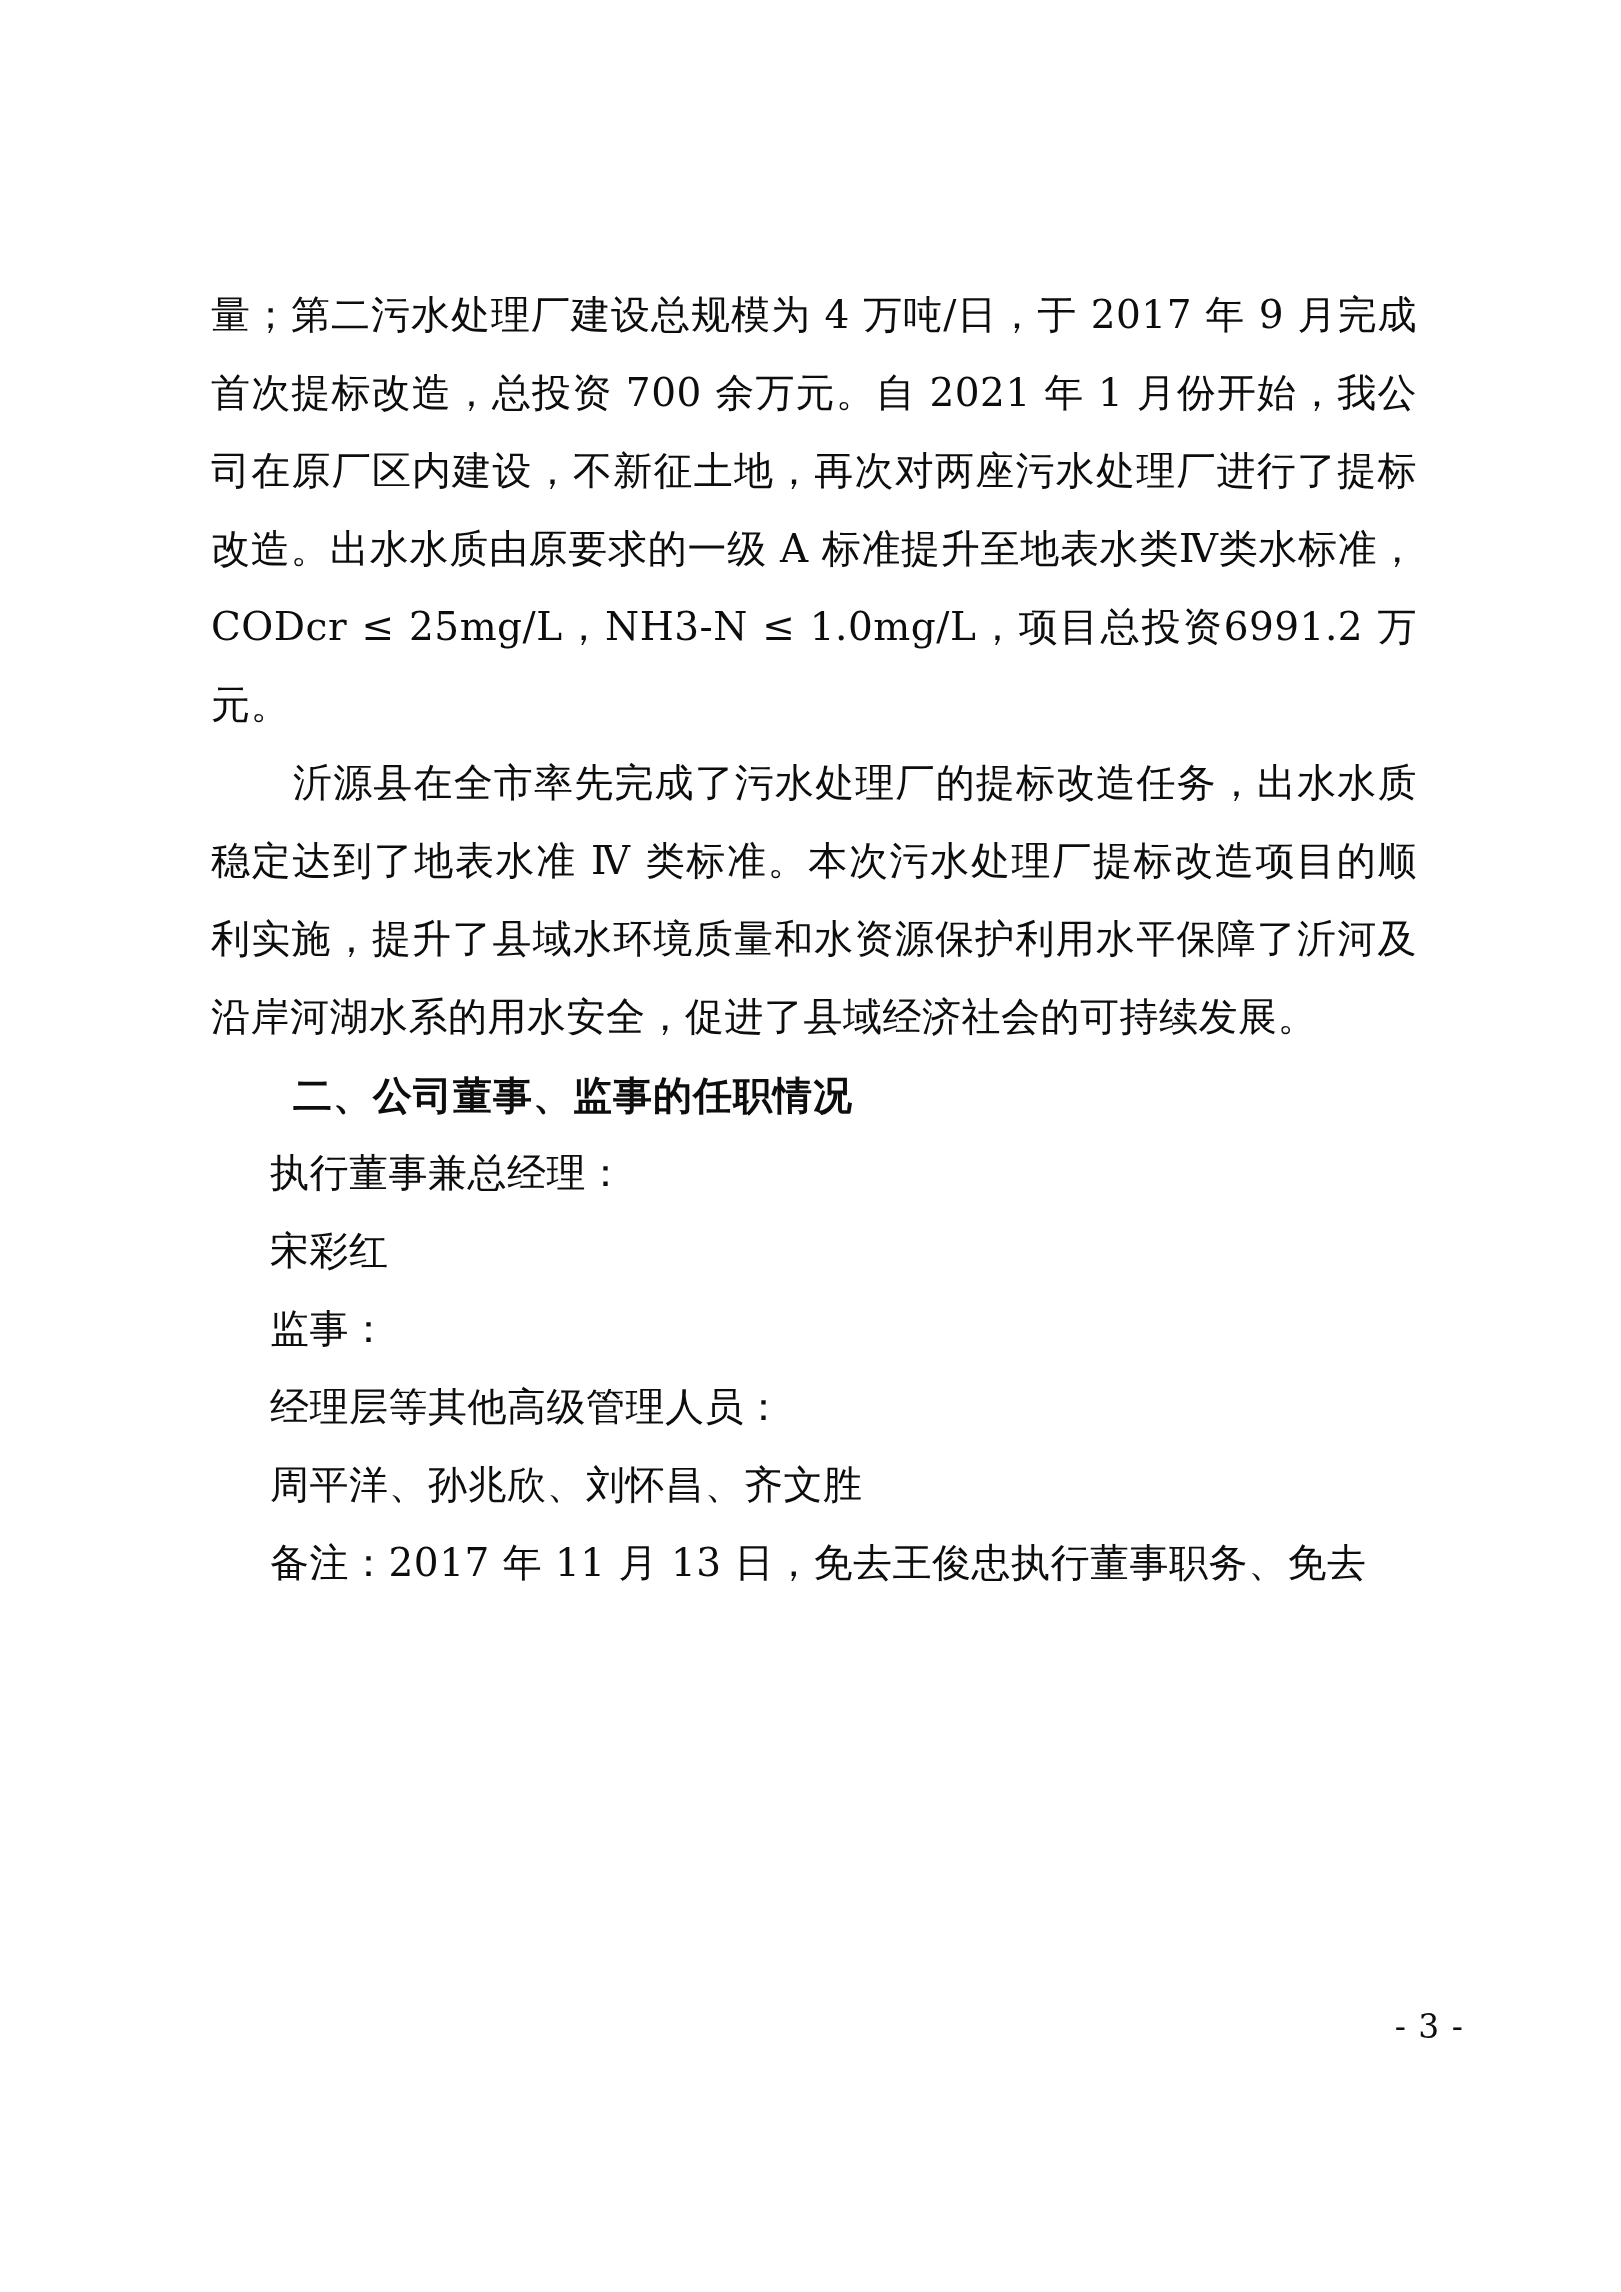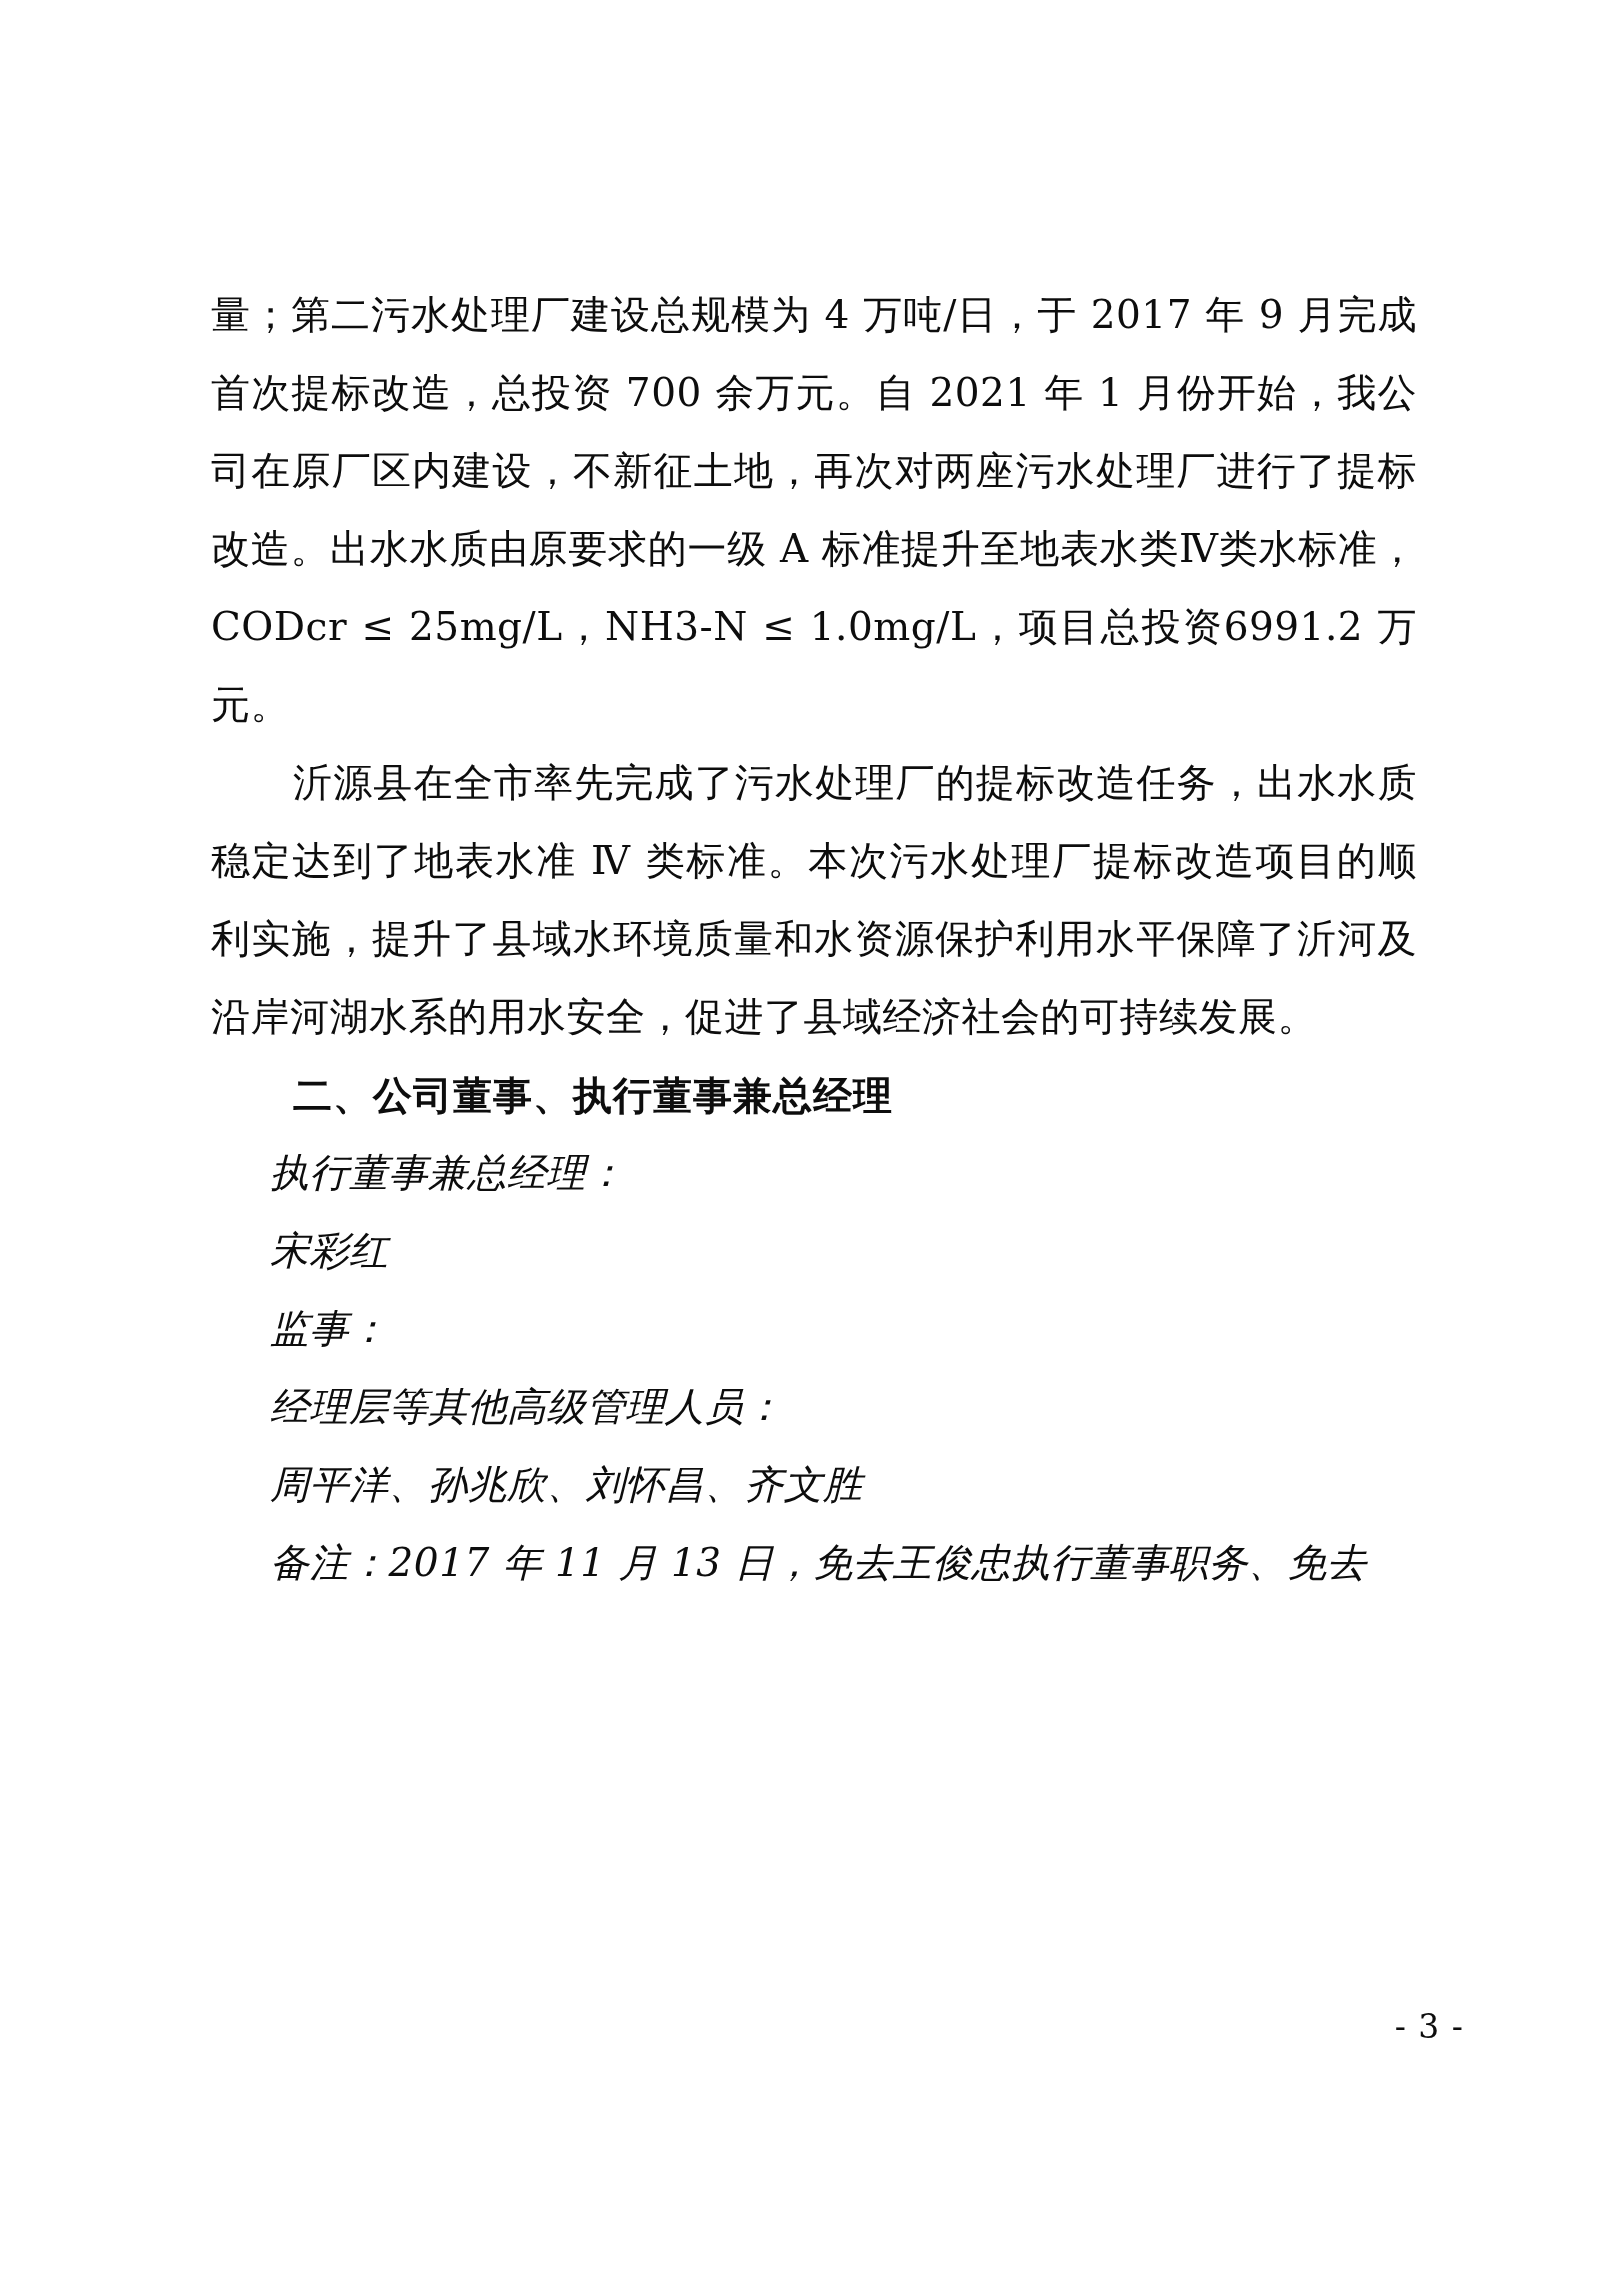--- a/index.html
+++ b/index.html
@@ -43,21 +43,20 @@
     margin: 0;
     letter-spacing: 1px;
   }
   .line {
     font-size: 39px;
     line-height: 78px;
     margin: 0;
     text-indent: 0px;
     padding-left: 0px;
     letter-spacing: 0.5px;
-    font-style: italic;
   }
   .list-line {
     padding-left: 59px;
   }
   .page-number {
     position: absolute;
     right: 157px;
     top: 2007px;
     font-size: 33px;
     font-family: "DejaVu Serif", "Liberation Serif", serif;
@@ -68,21 +67,21 @@
 <body>
 
 <div class="page">
 
   <div class="content">
 
     <p class="para">量；第二污水处理厂建设总规模为 4 万吨/日，于 2017 年 9 月完成首次提标改造，总投资 700 余万元。自 2021 年 1 月份开始，我公司在原厂区内建设，不新征土地，再次对两座污水处理厂进行了提标改造。出水水质由原要求的一级 A 标准提升至地表水类Ⅳ类水标准，CODcr ≤ 25mg/L，NH3-N ≤ 1.0mg/L，项目总投资6991.2 万元。</p>
 
     <p class="para indent">沂源县在全市率先完成了污水处理厂的提标改造任务，出水水质稳定达到了地表水准 Ⅳ 类标准。本次污水处理厂提标改造项目的顺利实施，提升了县域水环境质量和水资源保护利用水平保障了沂河及沿岸河湖水系的用水安全，促进了县域经济社会的可持续发展。</p>
 
-    <p class="heading">二、公司董事、执行董事兼总经理</p>
+    <p class="heading">二、公司董事、监事的任职情况</p>
 
 
     <p class="line list-line">执行董事兼总经理：</p>
     <p class="line list-line">宋彩红</p>
     <p class="line list-line">监事：</p>
     <p class="line list-line">经理层等其他高级管理人员：</p>
     <p class="line list-line">周平洋、孙兆欣、刘怀昌、齐文胜</p>
     <p class="line list-line">备注：2017 年 11 月 13 日，免去王俊忠执行董事职务、免去</p>
 
   </div>

